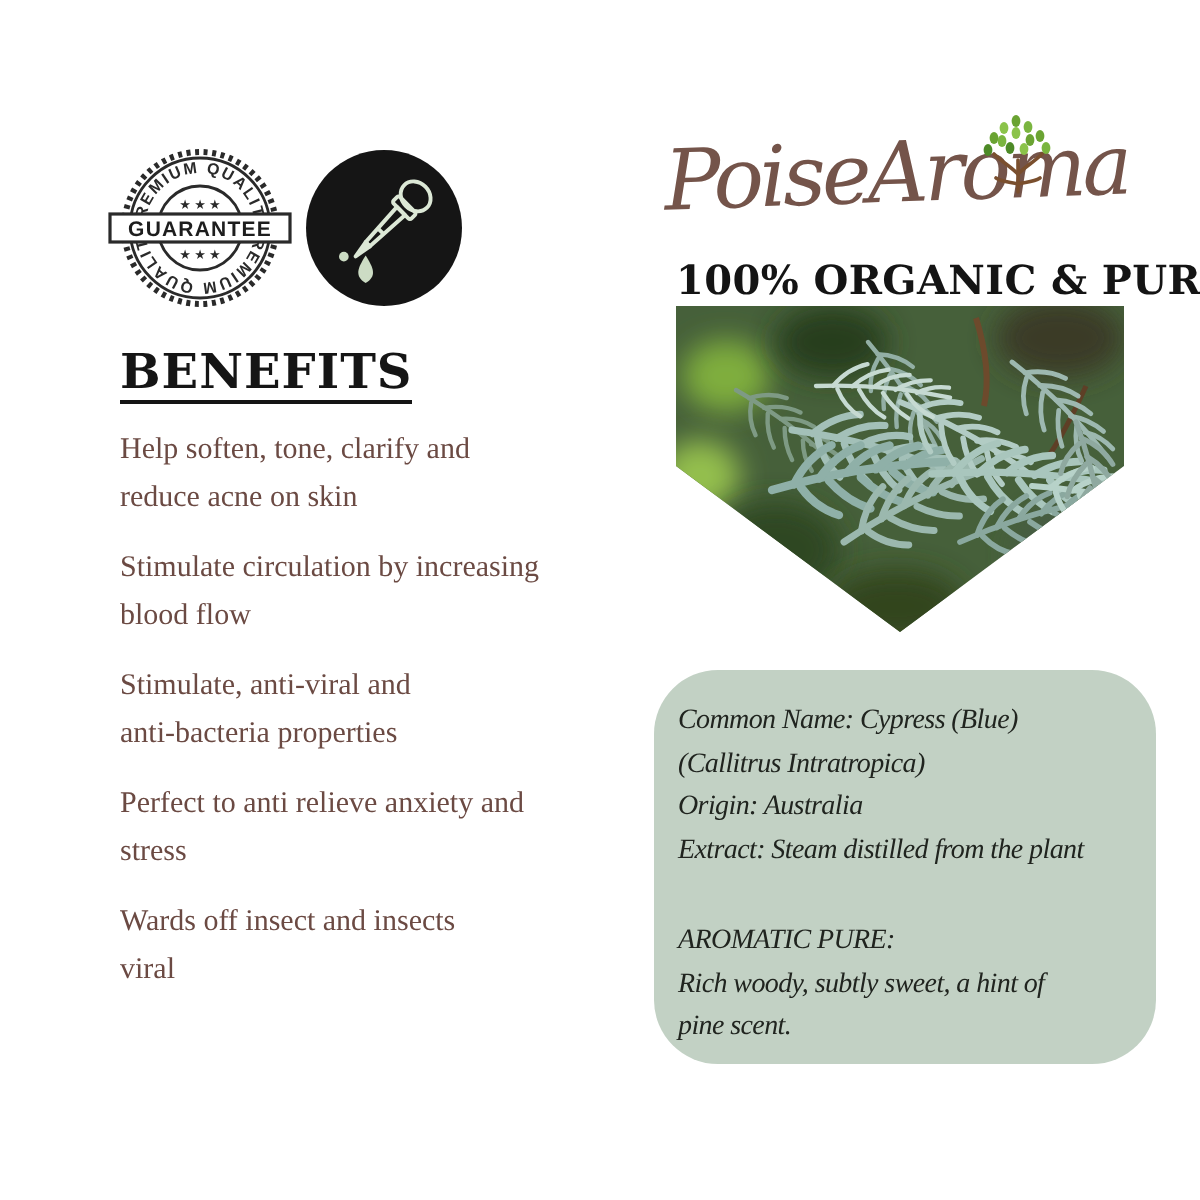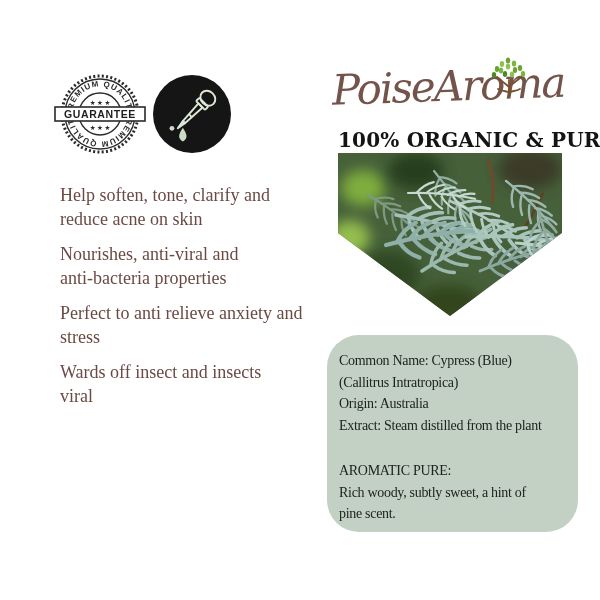--- a/index.html
+++ b/index.html
@@ -21,26 +21,26 @@
            letter-spacing:0.2px;color:#141414;white-space:nowrap;}
 
   
   .hero-svg{position:absolute;left:338px;top:153px;width:224px;height:163px;}
 
   
   .benefits{position:absolute;left:60px;top:172px;width:272px;}
   .benefits-title{display:inline-block;font-family:"DejaVu Serif", serif;font-weight:700;
                   font-size:24px;line-height:27px;color:#151515;letter-spacing:0.5px;
                   border-bottom:2.5px solid #151515;padding-bottom:1px;}
-  .benefit{margin-top:12px;font-size:18px;line-height:23.5px;color:#6b4a43;white-space:pre;}
+  .benefit{margin-top:12px;font-size:15px;line-height:23.5px;color:#6b4a43;white-space:pre;}
 
   
   .info-box{position:absolute;left:327px;top:335px;width:251px;height:197px;
             background:#c2d1c4;border-radius:32px;box-sizing:border-box;
-            padding:15px 4px 0 12px;color:#20241f;}
+            padding:15px 4px 0 12px;color:#20241f;font-style:italic;}
   .info-text{font-size:14px;line-height:21.5px;letter-spacing:-0.3px;white-space:pre;}
   .info-text.scent{margin-top:24px;}
 </style>
 </head>
 <body>
 
 <div class="canvas">
 
   <svg class="badge-svg" viewBox="0 0 96 92">
     <g fill="none" stroke="#2a2a2a">
@@ -144,23 +144,26 @@
       <use href="#frond" transform="translate(128,84) rotate(6) scale(1.55)" stroke="#a9c6bd" stroke-width="2.4"></use>
       <use href="#frond" transform="translate(142,118) rotate(-14) scale(1.3)" stroke="#8aa89f" stroke-width="2.2"></use>
       <use href="#frond" transform="translate(168,28) rotate(48) scale(1.2)" stroke="#9db8b0" stroke-width="2"></use>
       <use href="#frond" transform="translate(178,90) rotate(14) scale(1.35)" stroke="#b7d2c9" stroke-width="2.2"></use>
       <use href="#frond" transform="translate(200,58) rotate(80) scale(1.2)" stroke="#8fa9a0" stroke-width="2.2"></use>
       <use href="#frond" transform="translate(70,40) rotate(8) scale(1.2)" stroke="#c6dad2" stroke-width="1.8"></use>
     </g>
   </svg>
 
   <div class="benefits">
+    <div class="benefits-title">BENEFITS</div>
     <div class="benefit">Help soften, tone, clarify and
 reduce acne on skin</div>
-    <div class="benefit">Nourishes, anti-viral and
+    <div class="benefit">Stimulate circulation by increasing
+blood flow</div>
+    <div class="benefit">Stimulate, anti-viral and
 anti-bacteria properties</div>
     <div class="benefit">Perfect to anti relieve anxiety and
 stress</div>
     <div class="benefit">Wards off insect and insects
 viral</div>
   </div>
 
   <div class="info-box">
     <div class="info-text">Common Name: Cypress (Blue)
 (Callitrus Intratropica)

